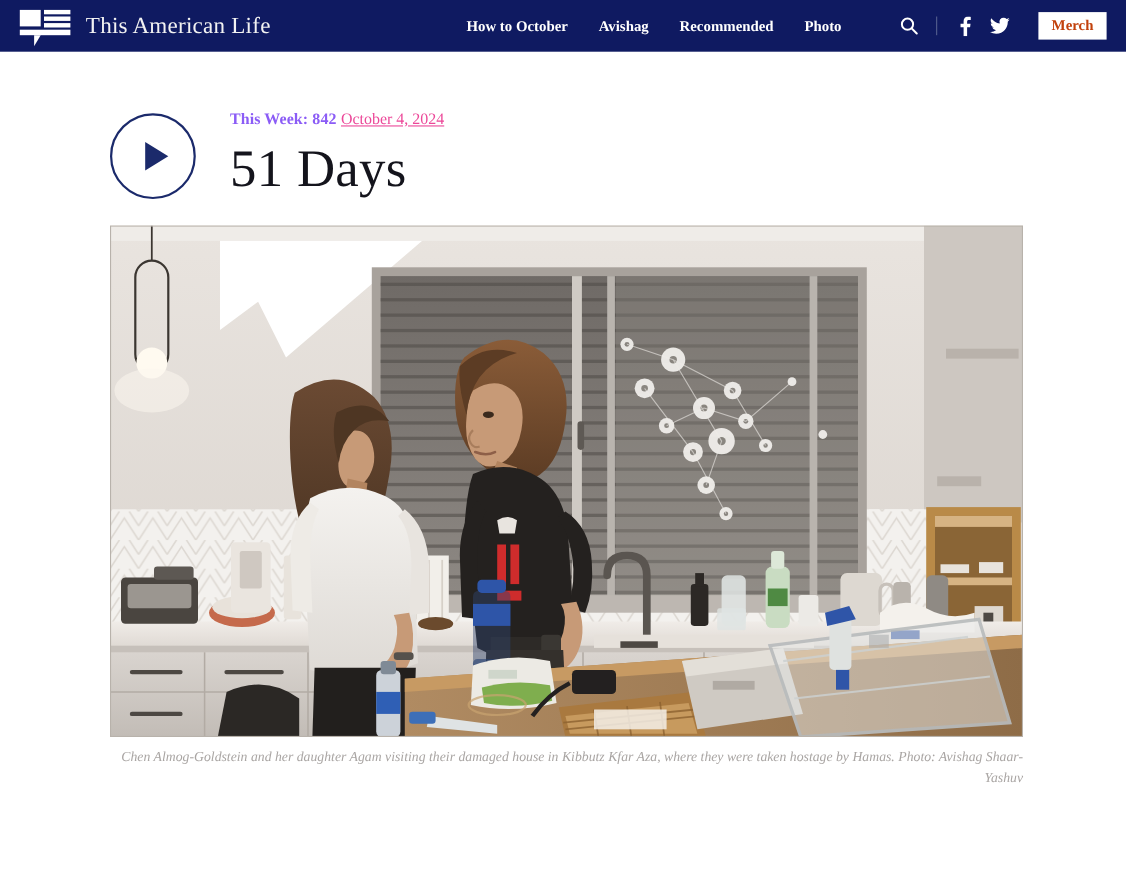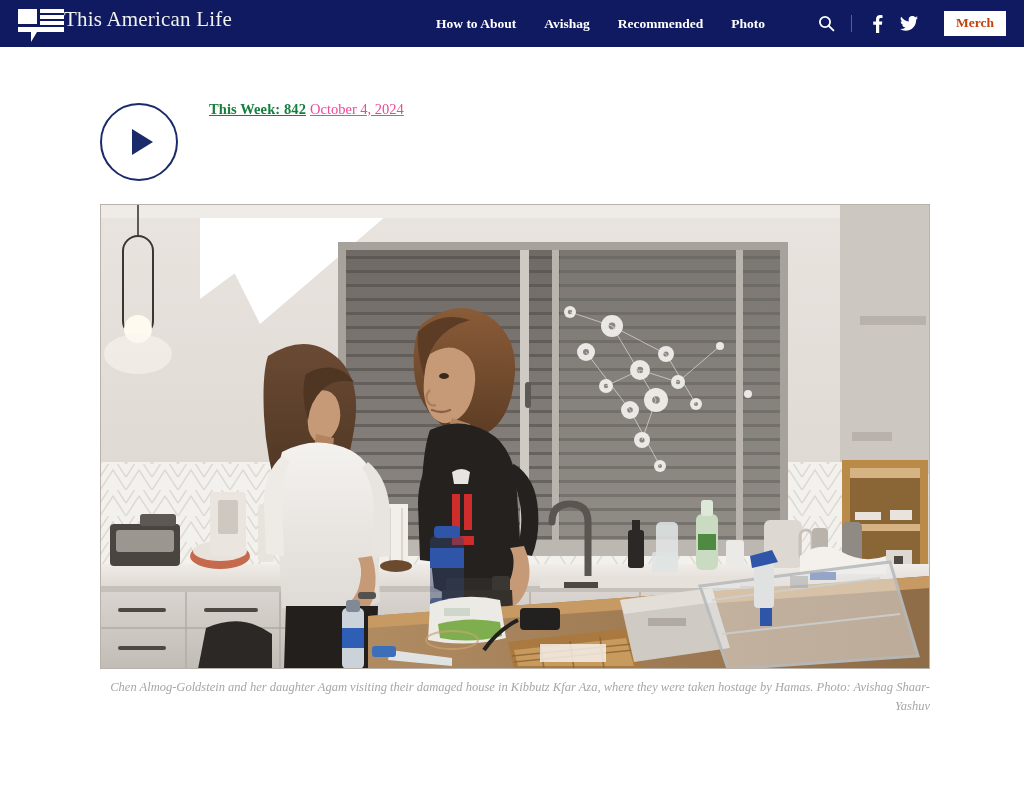--- a/index.html
+++ b/index.html
@@ -15,20 +15,22 @@
   .site-header {
     height: 47px;
     background: #0f1a61;
     display: flex;
     align-items: center;
     padding: 0 18px 0 18px;
     position: relative;
   }
   .brand {
     display: flex;
+    align-items: center;
+    gap: 14px;
     cursor: pointer;
   }
   .logo-mark {
     width: 46px;
     height: 34px;
     position: relative;
     flex: 0 0 auto;
   }
   .logo-sq {
     position: absolute;
@@ -130,24 +132,23 @@
   .episode-meta-block {
     margin-left: 31px;
     padding-top: 2px;
   }
   .episode-meta {
     font-size: 14.5px;
     line-height: 1.2;
     white-space: nowrap;
   }
   .meta-week {
-    color: #15803d;
+    color: #8b5cf6;
     font-weight: bold;
     letter-spacing: .1px;
-    text-decoration: underline;
   }
   .meta-date {
     color: #ec4899;
     margin-left: 4px;
     text-decoration: underline;
   }
   .episode-title {
     font-size: 48px;
     color: #14141c;
     margin: 8px 0 0 0;
@@ -191,21 +192,21 @@
       <span class="logo-bar b1"></span>
       <span class="logo-bar b2"></span>
       <span class="logo-bar b3"></span>
       <span class="logo-bar wide"></span>
       <span class="logo-tail"></span>
     </span>
     <span class="brand-name">This American Life</span>
   </div>
 
   <nav class="main-nav">
-    <a class="nav-link">How to About</a>
+    <a class="nav-link">How to October</a>
     <a class="nav-link">Avishag</a>
     <a class="nav-link">Recommended</a>
     <a class="nav-link">Photo</a>
 
     <div class="nav-tools">
       <span class="icon-btn">
         <svg width="17" height="17" viewBox="0 0 17 17" aria-hidden="true">
           <circle cx="7" cy="7" r="5.1" fill="none" stroke="#ffffff" stroke-width="1.8"></circle>
           <line x1="10.8" y1="10.8" x2="15.4" y2="15.4" stroke="#ffffff" stroke-width="1.9" stroke-linecap="round"></line>
         </svg>
@@ -227,20 +228,21 @@
 </header>
 
 <section class="episode-head">
   <div class="play-button">
     <span class="play-tri"></span>
   </div>
   <div class="episode-meta-block">
     <div class="episode-meta">
       <span class="meta-week">This Week: 842</span><span class="meta-date">October 4, 2024</span>
     </div>
+    <h1 class="episode-title">51 Days</h1>
   </div>
 </section>
 
 <section class="hero-wrap">
   <div class="hero-photo">
     <svg viewBox="0 0 830 465" preserveAspectRatio="none" aria-hidden="true">
       <defs>
         <linearGradient id="wallG" x1="0" y1="0" x2="0" y2="1">
           <stop offset="0" stop-color="#e9e4df"></stop>
           <stop offset="1" stop-color="#d8d2cc"></stop>

